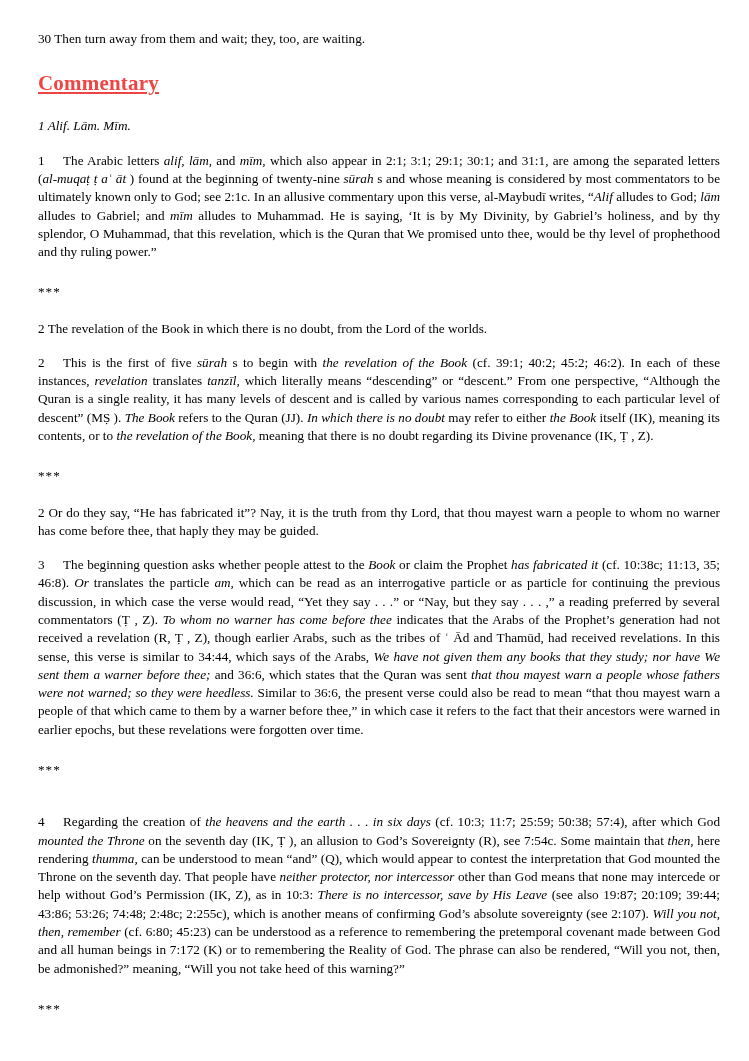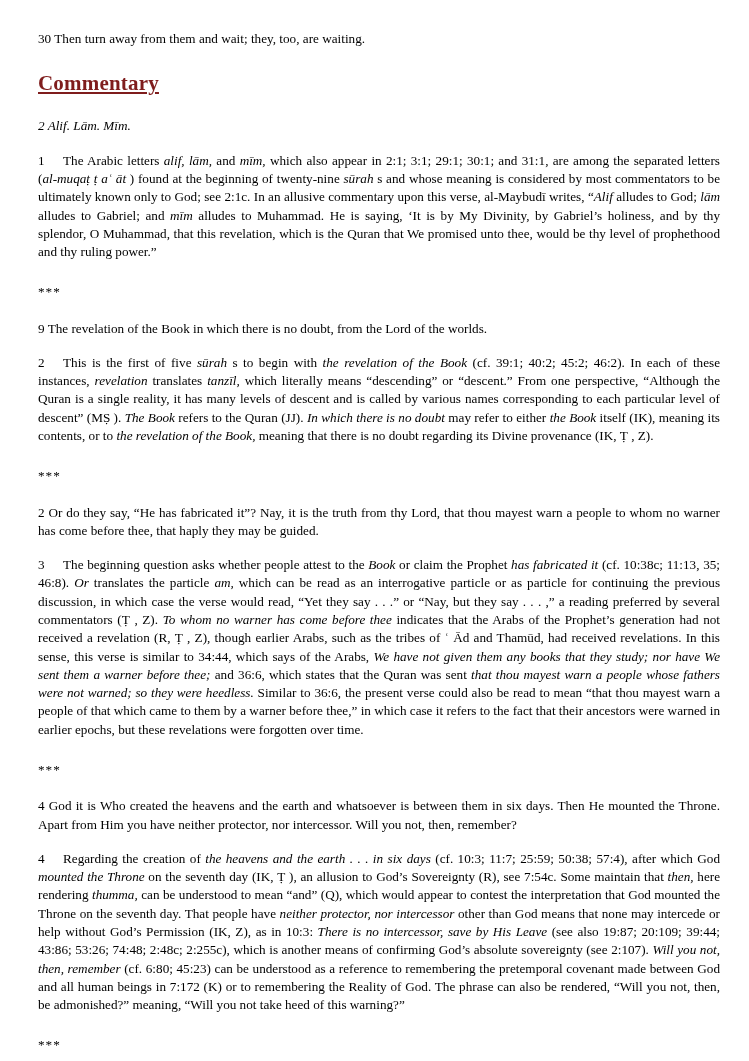--- a/index.html
+++ b/index.html
@@ -38,21 +38,21 @@
   }
   .spacer-16 { height: 16px; }
   .spacer-18 { height: 18px; }
   .spacer-22 { height: 22px; }
   .spacer-24 { height: 24px; }
 
   h1.commentary-heading {
     font-family: "Liberation Serif", "DejaVu Serif", serif;
     font-size: 21px;
     font-weight: bold;
-    color: #7f1d1d;
+    color: #ef4444;
     text-decoration: underline;
     margin: 0;
     padding: 0;
     letter-spacing: 0.2px;
     display: inline-block;
     line-height: 1.1;
   }
   .lemma {
     font-style: italic;
   }
@@ -72,33 +72,33 @@
 <div id="page">
 
   <p class="verse">30 Then turn away from them and wait; they, too, are waiting.</p>
 
   <div class="spacer-24"></div>
 
   <h1 class="commentary-heading">Commentary</h1>
 
   <div class="spacer-22"></div>
 
-  <p class="lemma">2 Alif. Lām. Mīm.</p>
+  <p class="lemma">1 Alif. Lām. Mīm.</p>
 
   <div class="spacer-16"></div>
 
   <p class="para"><span class="num">1</span><span>The Arabic letters </span><i>alif, lām,</i><span> and </span><i>mīm,</i><span> which also appear in 2:1; 3:1; 29:1; 30:1; and 31:1, are among the separated letters (</span><i>al-muqaṭ ṭ aʿ āt</i><span> ) found at the beginning of twenty-nine </span><i>sūrah</i><span> s and whose meaning is considered by most commentators to be ultimately known only to God; see 2:1c. In an allusive commentary upon this verse, al-Maybudī writes, “</span><i>Alif</i><span> alludes to God; </span><i>lām</i><span> alludes to Gabriel; and </span><i>mīm</i><span> alludes to Muhammad. He is saying, ‘It is by My Divinity, by Gabriel’s holiness, and by thy splendor, O Muhammad, that this revelation, which is the Quran that We promised unto thee, would be thy level of prophethood and thy ruling power.”</span></p>
 
   <div class="spacer-22"></div>
 
   <p class="stars">***</p>
 
   <div class="spacer-18"></div>
 
-  <p class="verse">9 The revelation of the Book in which there is no doubt, from the Lord of the worlds.</p>
+  <p class="verse">2 The revelation of the Book in which there is no doubt, from the Lord of the worlds.</p>
 
   <div class="spacer-16"></div>
 
   <p class="para"><span class="num">2</span><span>This is the first of five </span><i>sūrah</i><span> s to begin with </span><i>the revelation of the Book</i><span> (cf. 39:1; 40:2; 45:2; 46:2). In each of these instances, </span><i>revelation</i><span> translates </span><i>tanzīl,</i><span> which literally means “descending” or “descent.” From one perspective, “Although the Quran is a single reality, it has many levels of descent and is called by various names corresponding to each particular level of descent” (MṢ ). </span><i>The Book</i><span> refers to the Quran (JJ). </span><i>In which there is no doubt</i><span> may refer to either </span><i>the Book</i><span> itself (IK), meaning its contents, or to </span><i>the revelation of the Book,</i><span> meaning that there is no doubt regarding its Divine provenance (IK, Ṭ , Z).</span></p>
 
   <div class="spacer-22"></div>
 
   <p class="stars">***</p>
 
   <div class="spacer-18"></div>
@@ -108,21 +108,20 @@
   <div class="spacer-16"></div>
 
   <p class="para"><span class="num">3</span><span>The beginning question asks whether people attest to the </span><i>Book</i><span> or claim the Prophet </span><i>has fabricated it</i><span> (cf. 10:38c; 11:13, 35; 46:8). </span><i>Or</i><span> translates the particle </span><i>am,</i><span> which can be read as an interrogative particle or as particle for continuing the previous discussion, in which case the verse would read, “Yet they say . . .” or “Nay, but they say . . . ,” a reading preferred by several commentators (Ṭ , Z). </span><i>To whom no warner has come before thee</i><span> indicates that the Arabs of the Prophet’s generation had not received a revelation (R, Ṭ , Z), though earlier Arabs, such as the tribes of ʿ Ād and Thamūd, had received revelations. In this sense, this verse is similar to 34:44, which says of the Arabs, </span><i>We have not given them any books that they study; nor have We sent them a warner before thee;</i><span> and 36:6, which states that the Quran was sent </span><i>that thou mayest warn a people whose fathers were not warned; so they were heedless.</i><span> Similar to 36:6, the present verse could also be read to mean “that thou mayest warn a people of that which came to them by a warner before thee,” in which case it refers to the fact that their ancestors were warned in earlier epochs, but these revelations were forgotten over time.</span></p>
 
   <div class="spacer-22"></div>
 
   <p class="stars">***</p>
 
   <div class="spacer-18"></div>
 
-  <p class="verse">4 God it is Who created the heavens and the earth and whatsoever is between them in six days. Then He mounted the Throne. Apart from Him you have neither protector, nor intercessor. Will you not, then, remember?</p>
 
   <div class="spacer-16"></div>
 
   <p class="para"><span class="num">4</span><span>Regarding the creation of </span><i>the heavens and the earth . . . in six days</i><span> (cf. 10:3; 11:7; 25:59; 50:38; 57:4), after which God </span><i>mounted the Throne</i><span> on the seventh day (IK, Ṭ ), an allusion to God’s Sovereignty (R), see 7:54c. Some maintain that </span><i>then,</i><span> here rendering </span><i>thumma,</i><span> can be understood to mean “and” (Q), which would appear to contest the interpretation that God mounted the Throne on the seventh day. That people have </span><i>neither protector, nor intercessor</i><span> other than God means that none may intercede or help without God’s Permission (IK, Z), as in 10:3: </span><i>There is no intercessor, save by His Leave</i><span> (see also 19:87; 20:109; 39:44; 43:86; 53:26; 74:48; 2:48c; 2:255c), which is another means of confirming God’s absolute sovereignty (see 2:107). </span><i>Will you not, then, remember</i><span> (cf. 6:80; 45:23) can be understood as a reference to remembering the pretemporal covenant made between God and all human beings in 7:172 (K) or to remembering the Reality of God. The phrase can also be rendered, “Will you not, then, be admonished?” meaning, “Will you not take heed of this warning?”</span></p>
 
   <div class="spacer-22"></div>
 
   <p class="stars">***</p>
 
   <div class="spacer-18"></div>

